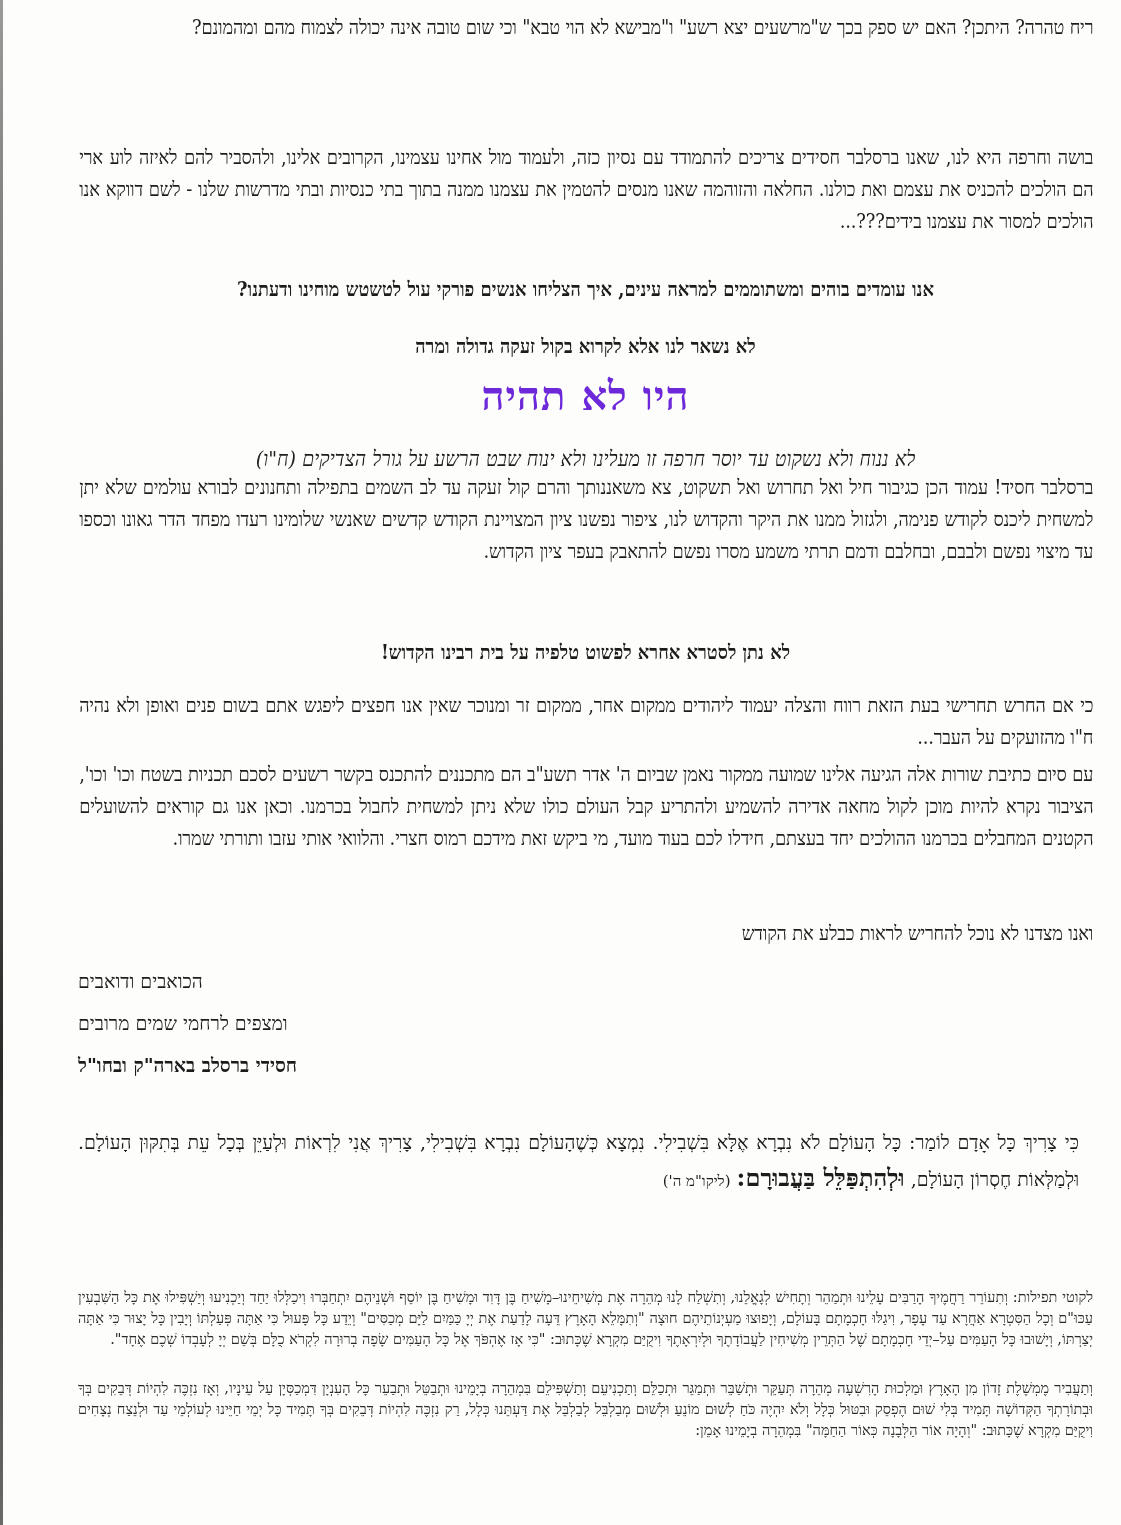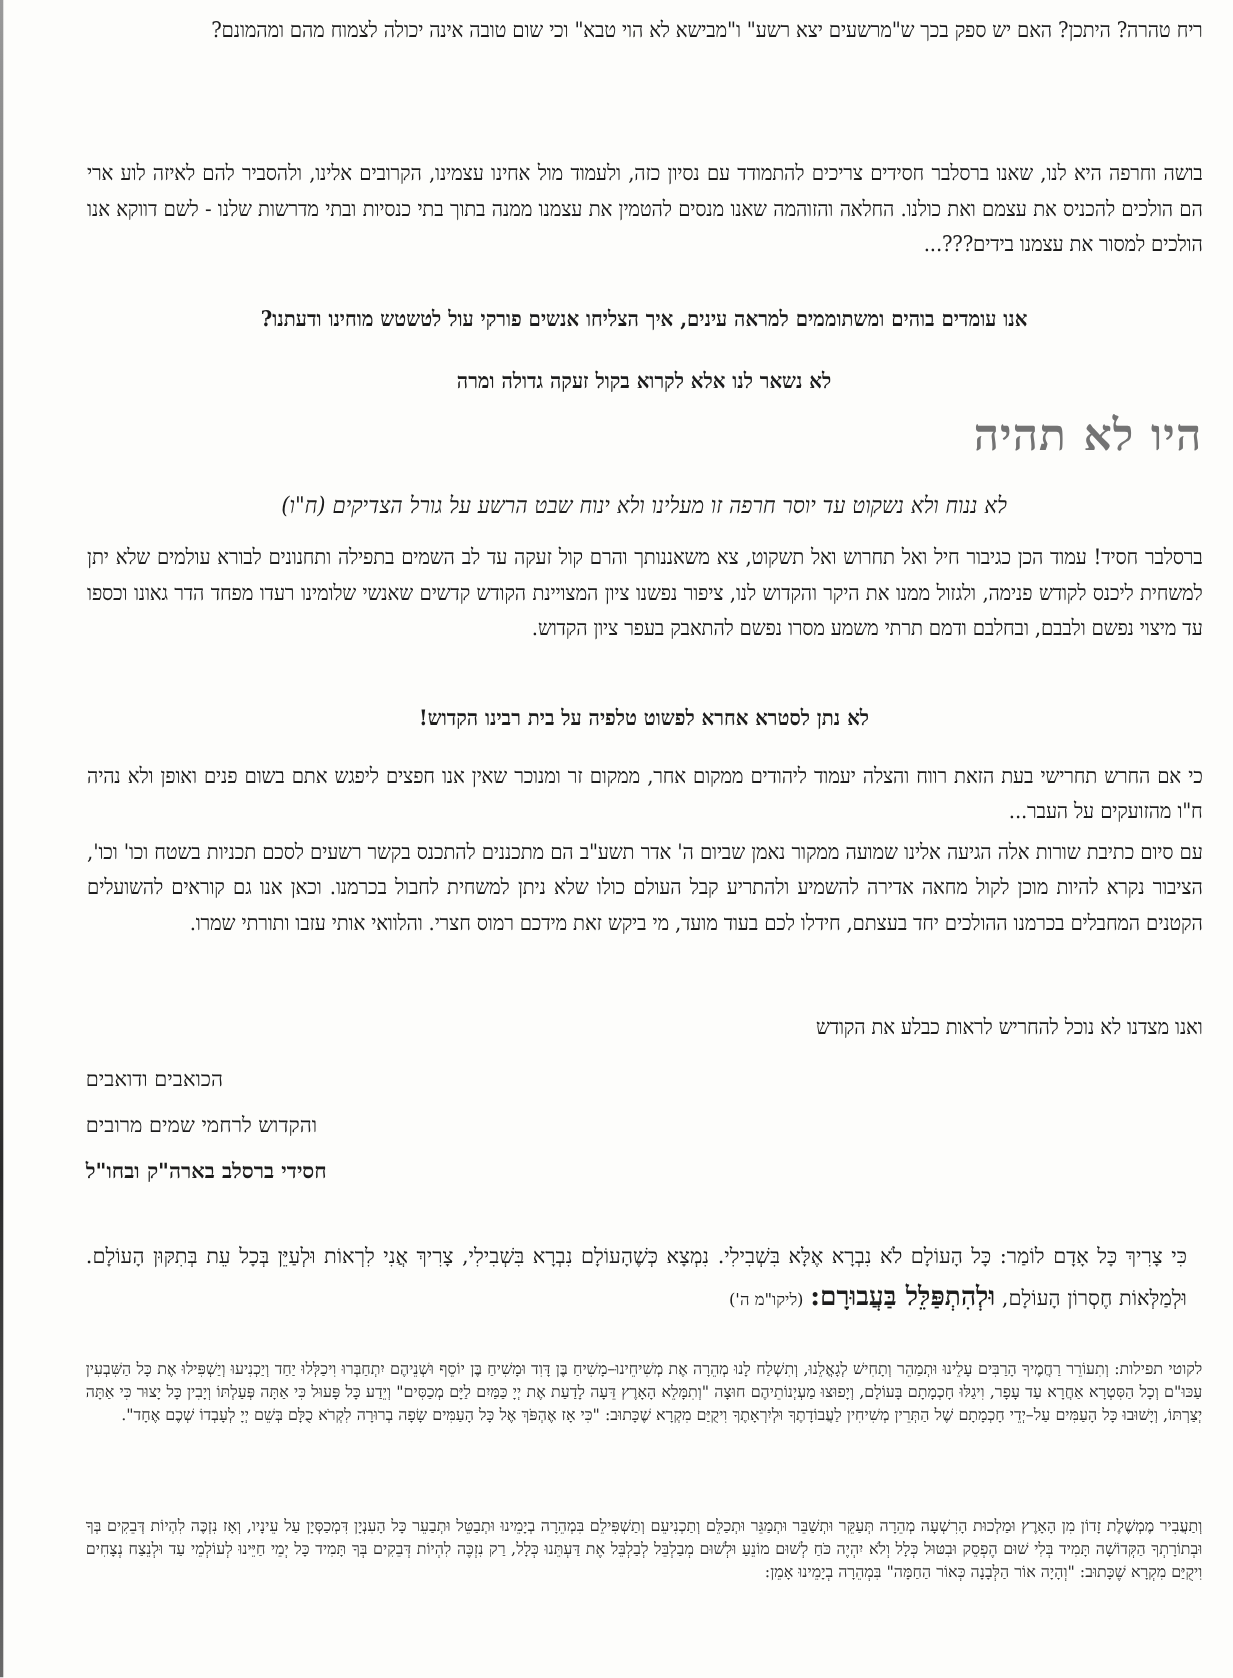--- a/index.html
+++ b/index.html
@@ -37,25 +37,26 @@
       position: relative;
       right: 0;
     }
     .center-line {
       text-align: center;
       font-size: 19.5px;
       line-height: 30px;
       transform: scaleX(0.92);
     }
     .headline {
+      text-align: center;
       font-size: 40px;
       font-weight: bold;
       letter-spacing: 1px;
       font-family: "DejaVu Serif", serif;
-      color: #737373;
+      color: #6d28d9;
     }
     .sig {
       text-align: left;
       font-size: 19px;
       line-height: 26px;
     }
     .sig-bold { font-weight: bold; }
     .quote {
       font-size: 19px;
       line-height: 36px;
@@ -97,21 +98,21 @@
   </div>
 
   <div class="block" style="top:372px;">
     <div class="headline">היו לא תהיה</div>
   </div>
 
   <div class="block" style="top:444px;font-style:italic;">
     <div class="center-line" style="font-size:21px;">לא ננוח ולא נשקוט עד יוסר חרפה זו מעלינו ולא ינוח שבט הרשע על גורל הצדיקים (ח"ו)</div>
   </div>
 
-  <div class="block" style="top:491px;">
+  <div class="block" style="top:472px;">
     <div class="para">ברסלבר חסיד! עמוד הכן כגיבור חיל ואל תחרוש ואל תשקוט, צא משאננותך והרם קול זעקה עד לב השמים בתפילה ותחנונים לבורא עולמים שלא יתן למשחית ליכנס לקודש פנימה, ולגזול ממנו את היקר והקדוש לנו, ציפור נפשנו ציון המצויינת הקודש קדשים שאנשי שלומינו רעדו מפחד הדר גאונו וכספו עד מיצוי נפשם ולבבם, ובחלבם ודמם תרתי משמע מסרו נפשם להתאבק בעפר ציון הקדוש.</div>
   </div>
 
   <div class="block" style="top:638px;font-weight:bold;">
     <div class="center-line">לא נתן לסטרא אחרא לפשוט טלפיה על בית רבינו הקדוש!</div>
   </div>
 
   <div class="block" style="top:690px;">
     <div class="para">כי אם החרש תחרישי בעת הזאת רווח והצלה יעמוד ליהודים ממקום אחר, ממקום זר ומנוכר שאין אנו חפצים ליפגש אתם בשום פנים ואופן ולא נהיה ח"ו מהזועקים על העבר...</div>
   </div>
@@ -119,33 +120,33 @@
   <div class="block" style="top:759px;">
     <div class="para">עם סיום כתיבת שורות אלה הגיעה אלינו שמועה ממקור נאמן שביום ה' אדר תשע"ב הם מתכננים להתכנס בקשר רשעים לסכם תכניות בשטח וכו' וכו', הציבור נקרא להיות מוכן לקול מחאה אדירה להשמיע ולהתריע קבל העולם כולו שלא ניתן למשחית לחבול בכרמנו. וכאן אנו גם קוראים להשועלים הקטנים המחבלים בכרמנו ההולכים יחד בעצתם, חידלו לכם בעוד מועד, מי ביקש זאת מידכם רמוס חצרי. והלוואי אותי עזבו ותורתי שמרו.</div>
   </div>
 
   <div class="block" style="top:918px;">
     <div class="para">ואנו מצדנו לא נוכל להחריש לראות כבלע את הקודש</div>
   </div>
 
   <div class="block" style="top:968px;">
     <div class="sig">הכואבים ודואבים</div>
-    <div class="sig" style="margin-top:16px;">והקדוש לרחמי שמים מרובים</div>
+    <div class="sig" style="margin-top:16px;">ומצפים לרחמי שמים מרובים</div>
     <div class="sig sig-bold" style="margin-top:16px;">חסידי ברסלב בארה"ק ובחו"ל</div>
   </div>
 
   <div class="block" style="top:1124px;">
     <div class="quote">
       <span>כִּי צָרִיךְ כָּל אָדָם לוֹמַר: כָּל הָעוֹלָם לֹא נִבְרָא אֶלָּא בִּשְׁבִילִי. נִמְצָא כְּשֶׁהָעוֹלָם נִבְרָא בִּשְׁבִילִי, צָרִיךְ אֲנִי לִרְאוֹת וּלְעַיֵּן בְּכָל עֵת בְּתִקּוּן הָעוֹלָם. וּלְמַלְּאוֹת חֶסְרוֹן הָעוֹלָם,</span>
       <span class="big">וּלְהִתְפַּלֵּל בַּעֲבוּרָם:</span>
       <span class="src">(ליקו"מ ה')</span>
     </div>
   </div>
 
-  <div class="block" style="top:1235px;">
+  <div class="block" style="top:1287px;">
     <div class="small">לקוטי תפילות: וְתִעוֹרֵר רַחֲמֶיךָ הָרַבִּים עָלֵינוּ וּתְמַהֵר וְתָחִישׁ לְגָאֳלֵנוּ, וְתִשְׁלַח לָנוּ מְהֵרָה אֶת מְשִׁיחֵינוּ–מָשִׁיחַ בֶּן דָּוִד וּמָשִׁיחַ בֶּן יוֹסֵף וּשְׁנֵיהֶם יִתְחַבְּרוּ וִיכַלְּלוּ יַחַד וְיַכְנִיעוּ וְיַשְׁפִּילוּ אֶת כָּל הַשִּׁבְעִין עַכּוּ"ם וְכָל הַסִּטְרָא אַחֲרָא עַד עָפָר, וִיגַלּוּ חָכְמָתָם בָּעוֹלָם, וְיָפוּצוּ מַעְיְנוֹתֵיהֶם חוּצָה "וְתִמָּלֵא הָאָרֶץ דֵּעָה לָדַעַת אֶת יְיָ כַּמַּיִם לַיָּם מְכַסִּים" וְיֵדַע כָּל פָּעוּל כִּי אַתָּה פְּעַלְתּוֹ וְיָבִין כָּל יָצוּר כִּי אַתָּה יְצַרְתּוֹ, וְיָשׁוּבוּ כָּל הָעַמִּים עַל–יְדֵי חָכְמָתָם שֶׁל הַתְּרֵין מְשִׁיחִין לַעֲבוֹדָתֶךָ וּלְיִרְאָתֶךָ וִיקֻיַּם מִקְרָא שֶׁכָּתוּב: "כִּי אָז אֶהְפֹּךְ אֶל כָּל הָעַמִּים שָׂפָה בְרוּרָה לִקְרֹא כֻלָּם בְּשֵׁם יְיָ לְעָבְדוֹ שְׁכֶם אֶחָד".</div>
   </div>
 
   <div class="block" style="top:1378px;">
     <div class="small">וְתַעֲבִיר מֶמְשֶׁלֶת זָדוֹן מִן הָאָרֶץ וּמַלְכוּת הָרִשְׁעָה מְהֵרָה תְּעַקֵּר וּתְשַׁבֵּר וּתְמַגֵּר וּתְכַלֵּם וְתַכְנִיעֵם וְתַשְׁפִּילֵם בִּמְהֵרָה בְיָמֵינוּ וּתְבַטֵּל וּתְבַעֵר כָּל הָעִנְיָן דִּמְכַסְּיָן עַל עֵינָיו, וְאָז נִזְכֶּה לִהְיוֹת דְּבֵקִים בְּךָ וּבְתוֹרָתְךָ הַקְּדוֹשָׁה תָּמִיד בְּלִי שׁוּם הֶפְסֵק וּבִטּוּל כְּלָל וְלֹא יִהְיֶה כֹּחַ לְשׁוּם מוֹנֵעַ וּלְשׁוּם מְבַלְבֵּל לְבַלְבֵּל אֶת דַּעְתֵּנוּ כְּלָל, רַק נִזְכֶּה לִהְיוֹת דְּבֵקִים בְּךָ תָּמִיד כָּל יְמֵי חַיֵּינוּ לְעוֹלְמֵי עַד וּלְנֵצַח נְצָחִים וִיקֻיַּם מִקְרָא שֶׁכָּתוּב: "וְהָיָה אוֹר הַלְּבָנָה כְּאוֹר הַחַמָּה" בִּמְהֵרָה בְיָמֵינוּ אָמֵן:</div>
   </div>
 
 </div>
 
 </body></html>

